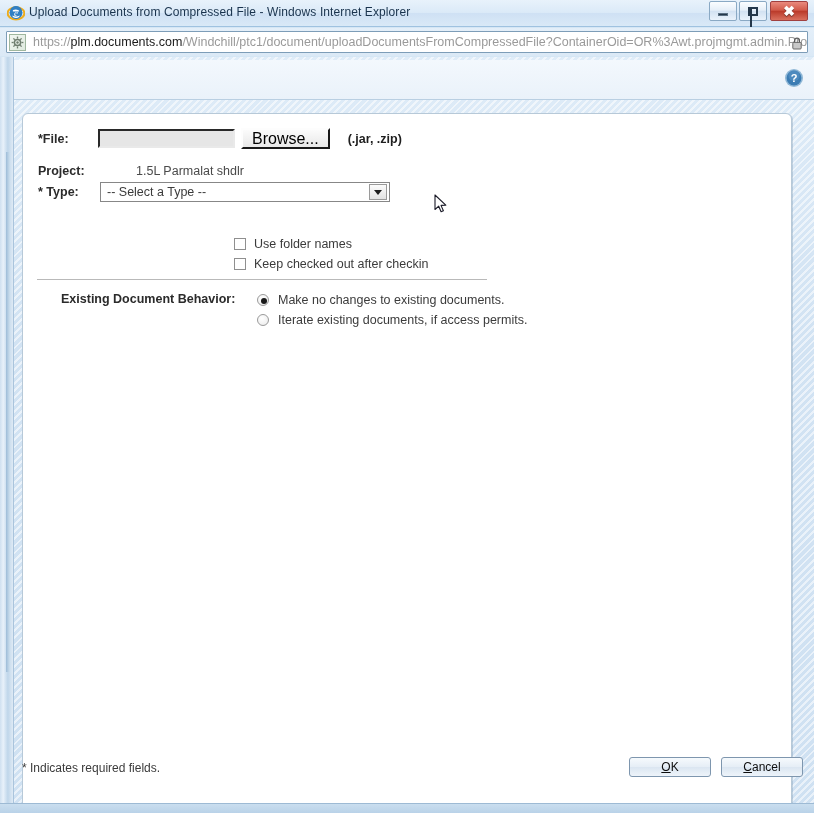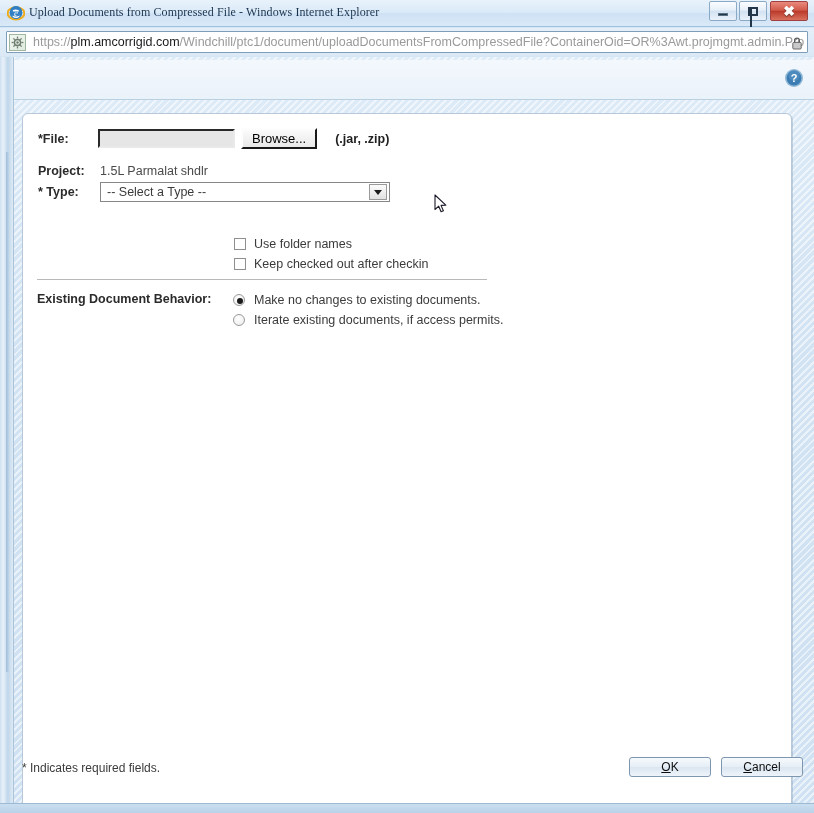--- a/index.html
+++ b/index.html
@@ -25,21 +25,20 @@
     background: linear-gradient(180deg,#e8f2fb 0%, #dbeaf8 48%, #cfe1f4 52%, #d9e9f7 100%);
     border-bottom: 1px solid #9fc2e0;
   }
   #ie-logo {
     position: absolute; left: 7px; top: 4px; width: 18px; height: 18px;
   }
   #window-title {
     position: absolute; left: 29px; top: 5px;
     font-size: 12px; color: #19334d; white-space: nowrap;
     letter-spacing: 0.1px;
-    font-family: Liberation Serif, serif;
   }
   .winbtn {
     position: absolute; top: 1px; height: 20px;
     border: 1px solid #8aa9c4;
     background: linear-gradient(180deg,#fbfdff 0%,#e6eff8 45%,#d3e2f2 52%,#e9f2fb 100%);
     border-radius: 2px;
     cursor: default;
   }
   #btn-minimize { left: 709px; width: 28px; }
   #btn-maximize { left: 739px; width: 28px; }
@@ -143,31 +142,31 @@
   #file-input {
     width: 137px; height: 19px;
     background: #e6e6e6;
     border: 2px inset #8c8c8c;
     border-top-color:#7d7d7d; border-left-color:#7d7d7d;
     border-right-color:#e9e9e9; border-bottom-color:#e9e9e9;
     margin-right: 6px;
   }
   #browse-button {
     height: 21px; padding: 0 9px;
-    font-size: 13px; font-family: "Liberation Sans", sans-serif;
+    font-size: 16px; font-family: "Liberation Sans", sans-serif;
     color: #000;
     background: linear-gradient(180deg,#fbfbfb,#e8e8e8);
     border: 2px outset #bdbdbd;
     border-top-color:#fdfdfd; border-left-color:#fdfdfd;
     border-right-color:#6e6e6e; border-bottom-color:#6e6e6e;
     display: flex; align-items: center; cursor: pointer;
   }
   #file-hint { margin-left: 18px; font-size: 12.5px; font-weight: bold; color: #1f1f1f; }
 
-  #row-project { left: 15px; top: 50px; display: flex; align-items: center; }
+  #row-project { left: 15px; top: 50px; display: flex; align-items: center; gap: 36px; }
   #project-label { width: 62px; }
   #project-value { color: #4a4a4a; }
 
   #row-type { left: 15px; top: 68px; display: flex; align-items: center; }
   #type-label { width: 62px; }
   #type-select {
     width: 290px; height: 20px;
     border: 1px solid #878787;
     background: #ffffff;
     display: flex; align-items: center; justify-content: space-between;
@@ -201,21 +200,21 @@
   .cb-label { font-size: 12.5px; color: #3b3b3b; white-space: nowrap; }
 
   
   #divider {
     position: absolute; left: 14px; top: 165px; width: 450px; height: 1px;
     background: #b9b9b9;
   }
 
   
   #row-behavior { left: 14px; top: 176px; display: flex; align-items: flex-start; }
-  #behavior-label { width: 196px; padding-top: 2px; }
+  #behavior-label { width: 196px; padding-top: 2px; margin-left: 24px; }
   .radio-row { display: flex; align-items: center; height: 20px; }
   .radio-dot {
     width: 12px; height: 12px; border-radius: 50%;
     border: 1px solid #9a9a9a;
     background: radial-gradient(circle at 40% 35%, #ffffff 0%, #f0f0f0 70%, #dcdcdc 100%);
     margin-right: 9px; flex: none; position: relative; cursor: pointer;
   }
   .radio-dot.checked::after {
     content: ""; position: absolute; left: 3px; top: 3px;
     width: 6px; height: 6px; border-radius: 50%; background: #1a1a1a;
@@ -304,21 +303,21 @@
             <line x1="6.5" y1="10.4" x2="6.5" y2="12.4"></line>
             <line x1="0.6" y1="6.5" x2="2.6" y2="6.5"></line>
             <line x1="10.4" y1="6.5" x2="12.4" y2="6.5"></line>
             <line x1="2.4" y1="2.4" x2="3.8" y2="3.8"></line>
             <line x1="9.2" y1="9.2" x2="10.6" y2="10.6"></line>
             <line x1="10.6" y1="2.4" x2="9.2" y2="3.8"></line>
             <line x1="3.8" y1="9.2" x2="2.4" y2="10.6"></line>
           </g>
         </svg>
       </span>
-      <span id="url-text"><span class="scheme">https://</span><span class="host">plm.amcorrigid.com</span><span class="path">/Windchill/ptc1/document/uploadDocumentsFromCompressedFile?ContainerOid=OR%3Awt.projmgmt.admin.Pro</span></span>
+      <span id="url-text"><span class="scheme">https://</span><span class="host">plm.documents.com</span><span class="path">/Windchill/ptc1/document/uploadDocumentsFromCompressedFile?ContainerOid=OR%3Awt.projmgmt.admin.Pro</span></span>
       <span id="lock-icon">
         <svg width="10" height="13" viewBox="0 0 10 13">
           <path d="M2.6 5.5 V3.6 a2.4 2.4 0 0 1 4.8 0 V5.5" fill="none" stroke="#5d5d5d" stroke-width="1.2"></path>
           <rect x="0.8" y="5.4" width="8.4" height="6.6" rx="1" fill="#c9c9c9" stroke="#5d5d5d" stroke-width="0.9"></rect>
         </svg>
       </span>
     </div>
   </div>
 
   <div id="page-area">

